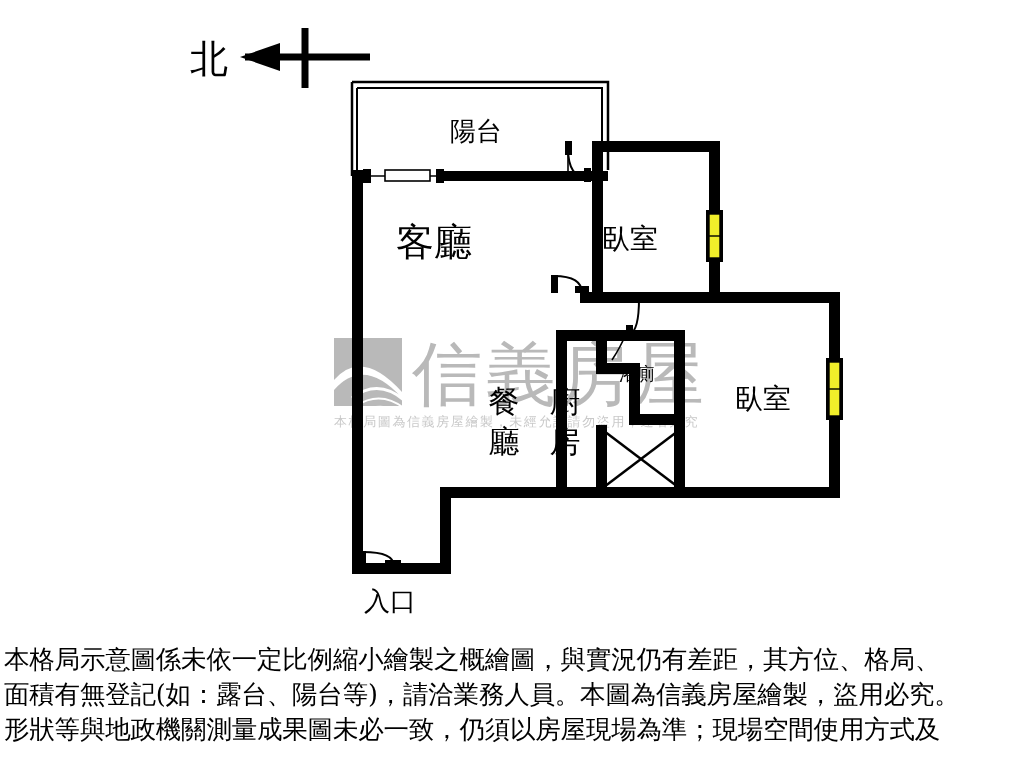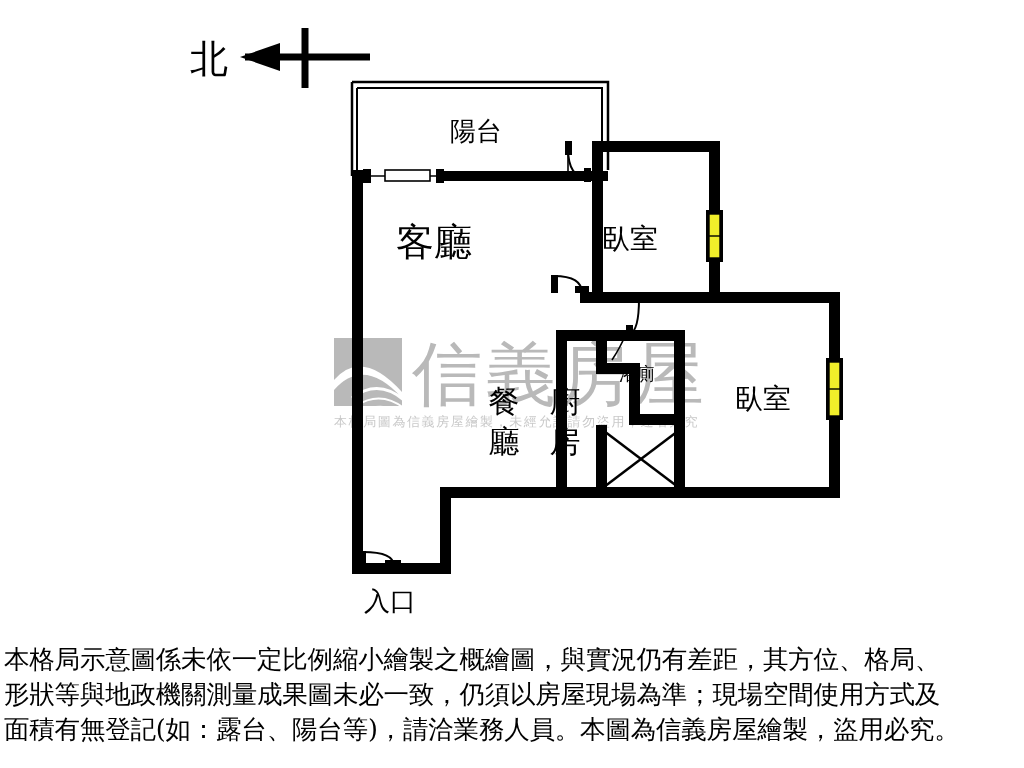--- a/index.html
+++ b/index.html
@@ -186,15 +186,15 @@
       <text id="lbl-kitchen-2" x="565" y="452" font-size="31">房</text>
       <text id="lbl-bath" x="637" y="380" font-size="18">浴廁</text>
       <text id="lbl-entrance" x="390" y="610" font-size="26">入口</text>
     </g>
 
   </svg>
 </div>
 
 <div class="disclaimer">
   <span class="disclaimer-line">本格局示意圖係未依一定比例縮小繪製之概繪圖，與實況仍有差距，其方位、格局、</span>
+  <span class="disclaimer-line">面積有無登記(如：露台、陽台等)，請洽業務人員。本圖為信義房屋繪製，盜用必究。</span>
   <span class="disclaimer-line">形狀等與地政機關測量成果圖未必一致，仍須以房屋現場為準；現場空間使用方式及</span>
-  <span class="disclaimer-line">面積有無登記(如：露台、陽台等)，請洽業務人員。本圖為信義房屋繪製，盜用必究。</span>
 </div>
 
 </body></html>

